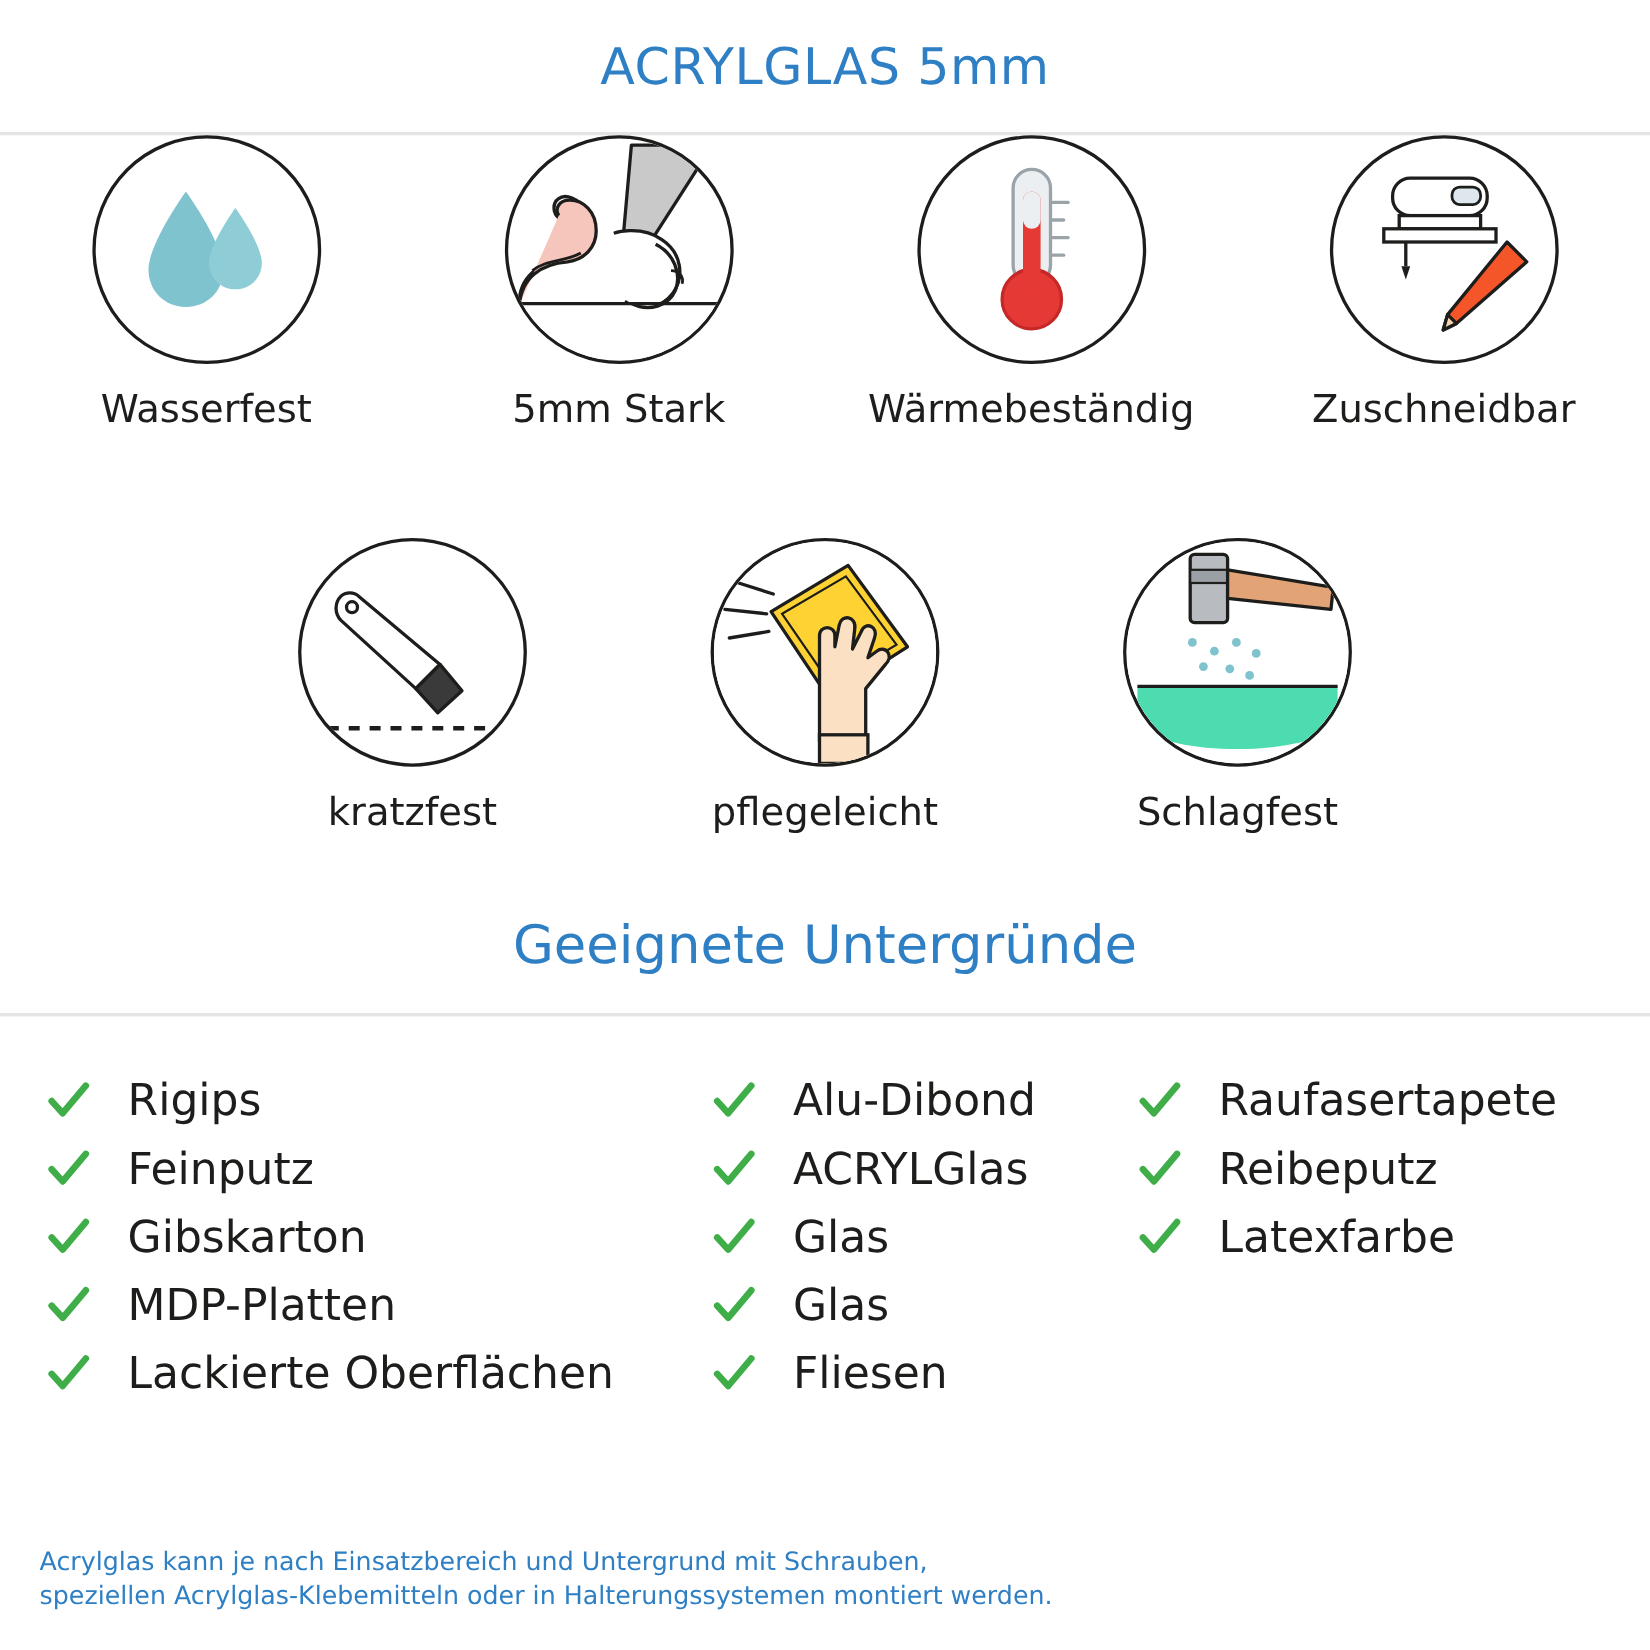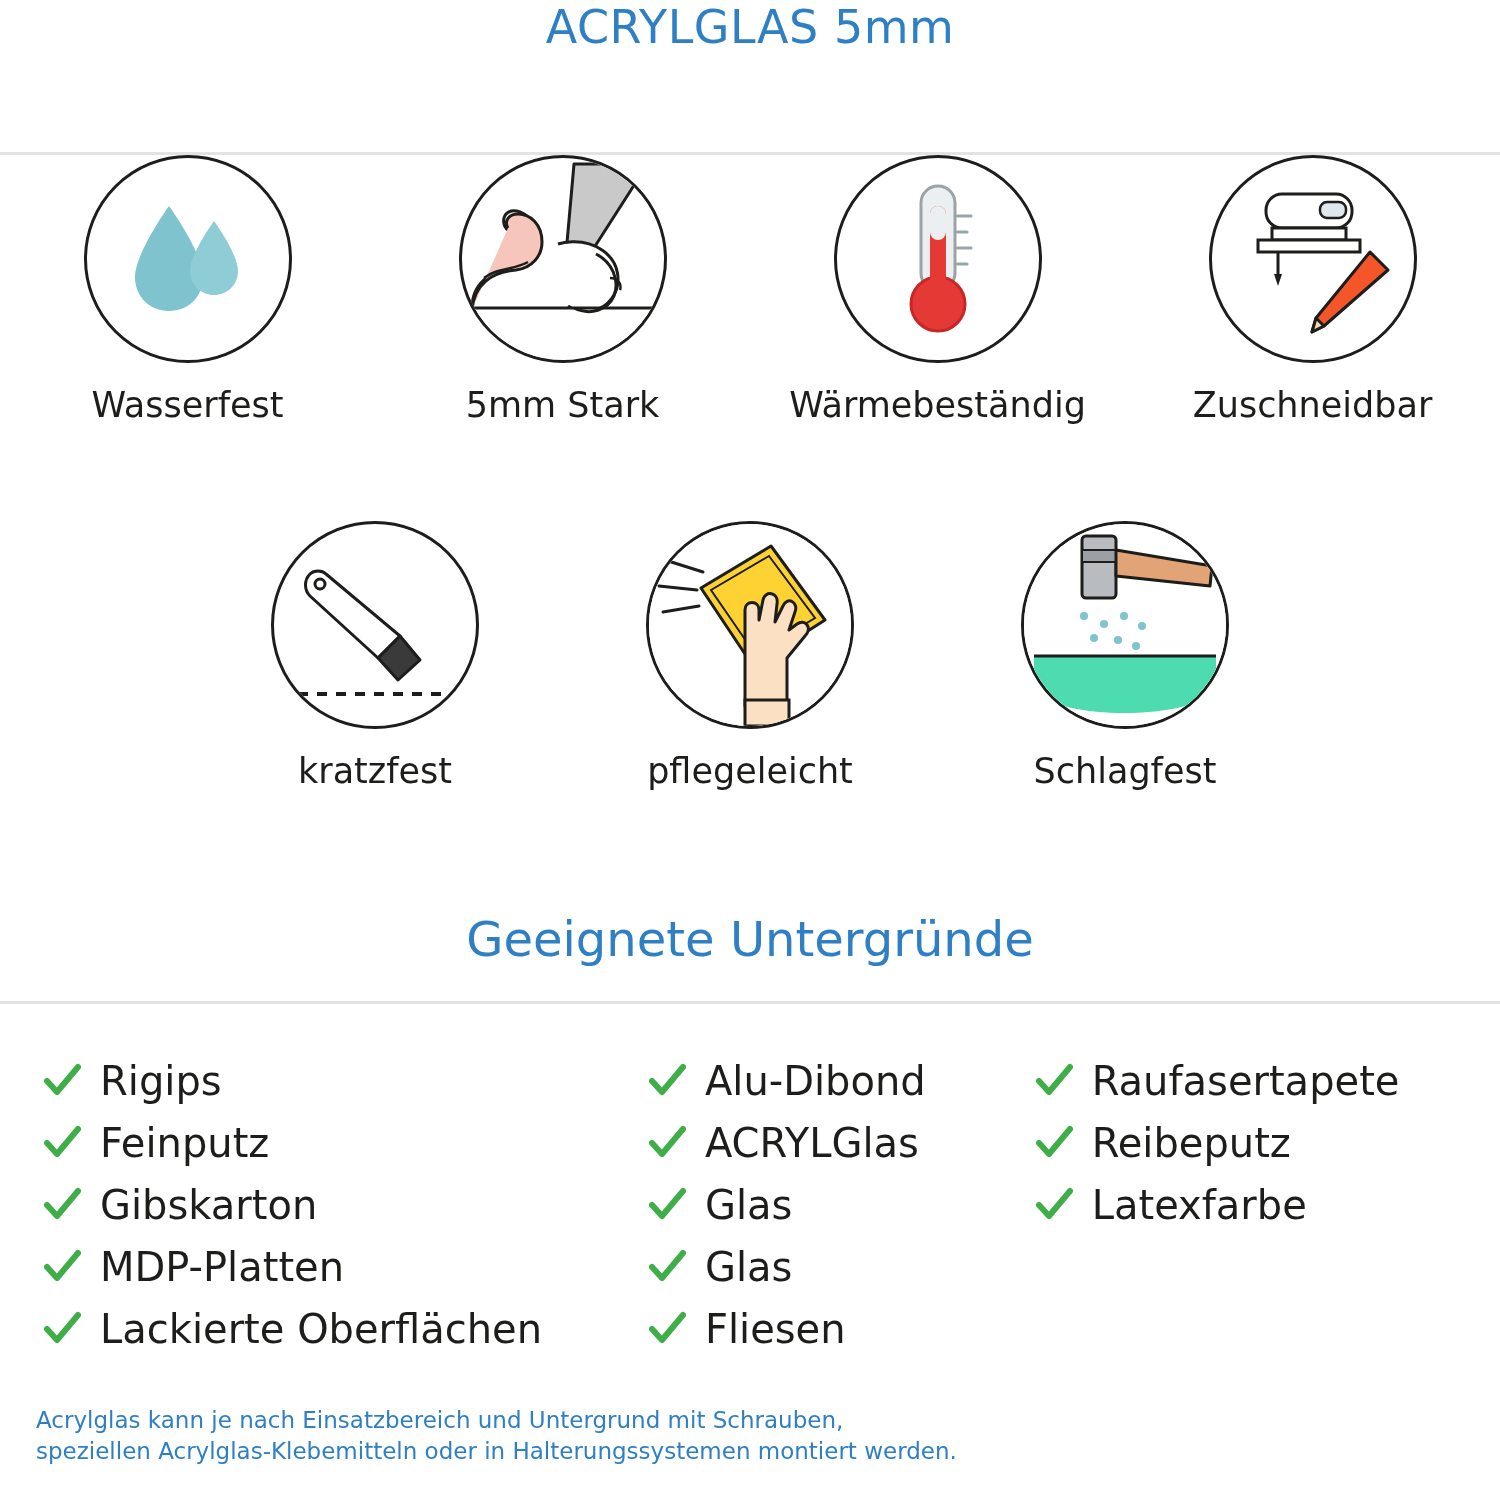--- a/index.html
+++ b/index.html
@@ -18,22 +18,23 @@
 
   .page {
     width: 1500px;
     height: 1500px;
     position: relative;
     box-sizing: border-box;
   }
 
   
   .header {
-    height: 152px;
-    display: flex;
+    height: 120px;
+    display: flex;
+    align-items: center;
     justify-content: center;
   }
   .header-title {
     font-size: 46px;
     color: #2e7fc4;
     letter-spacing: 0.5px;
     font-weight: 400;
   }
   .rule {
     height: 3px;
@@ -73,21 +74,21 @@
     color: #1d1d1b;
     text-align: center;
     white-space: nowrap;
   }
   .feature-row.row2 {
     margin-top: 96px;
   }
 
   
   .section-title-wrap {
-    margin-top: 120px;
+    margin-top: 72px;
     text-align: center;
   }
   .section-title {
     font-size: 48px;
     color: #2e7fc4;
     font-weight: 400;
   }
   .section-rule {
     margin-top: 34px;
     height: 3px;
@@ -106,20 +107,21 @@
     display: flex;
     flex-direction: column;
   }
   .col.c1 { width: 610px; padding-left: 12px;}
   .col.c2 { width: 390px; }
   .col.c3 { width: 440px; }
   .item {
     display: flex;
     align-items: center;
     height: 62px;
+    gap: 16px;
   }
   .check {
     width: 40px;
     height: 40px;
     flex: 0 0 40px;
     margin-right: 18px;
     display: block;
   }
   .item-label {
     font-size: 40px;

